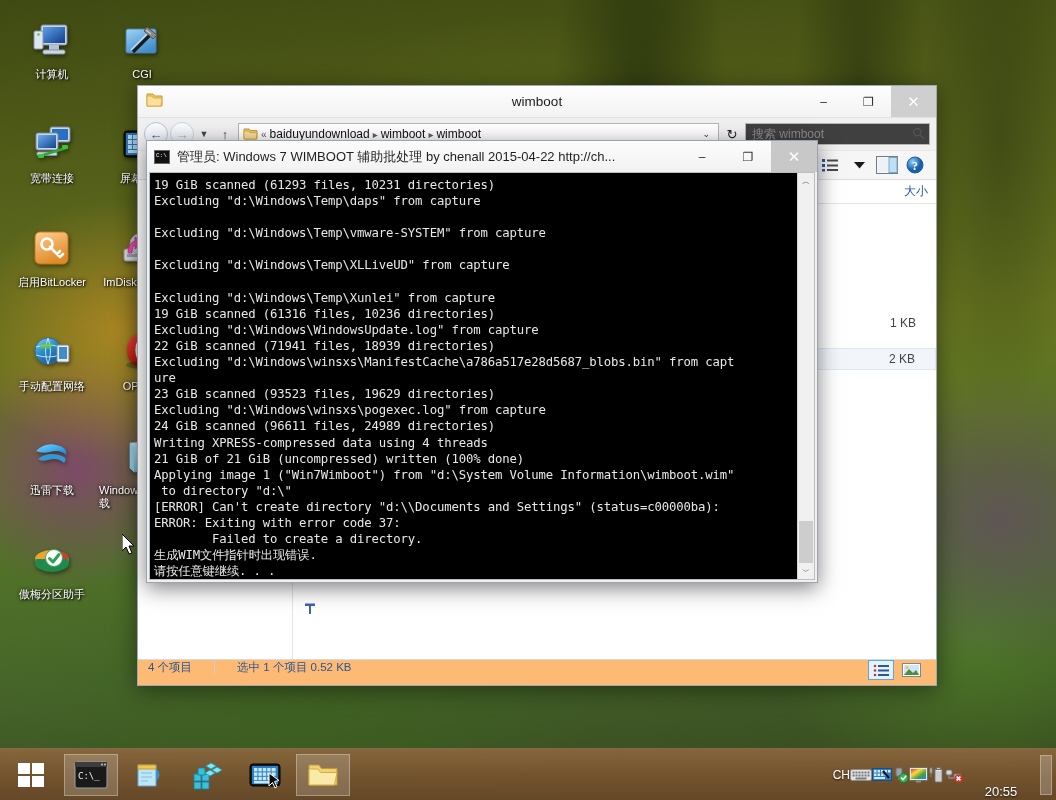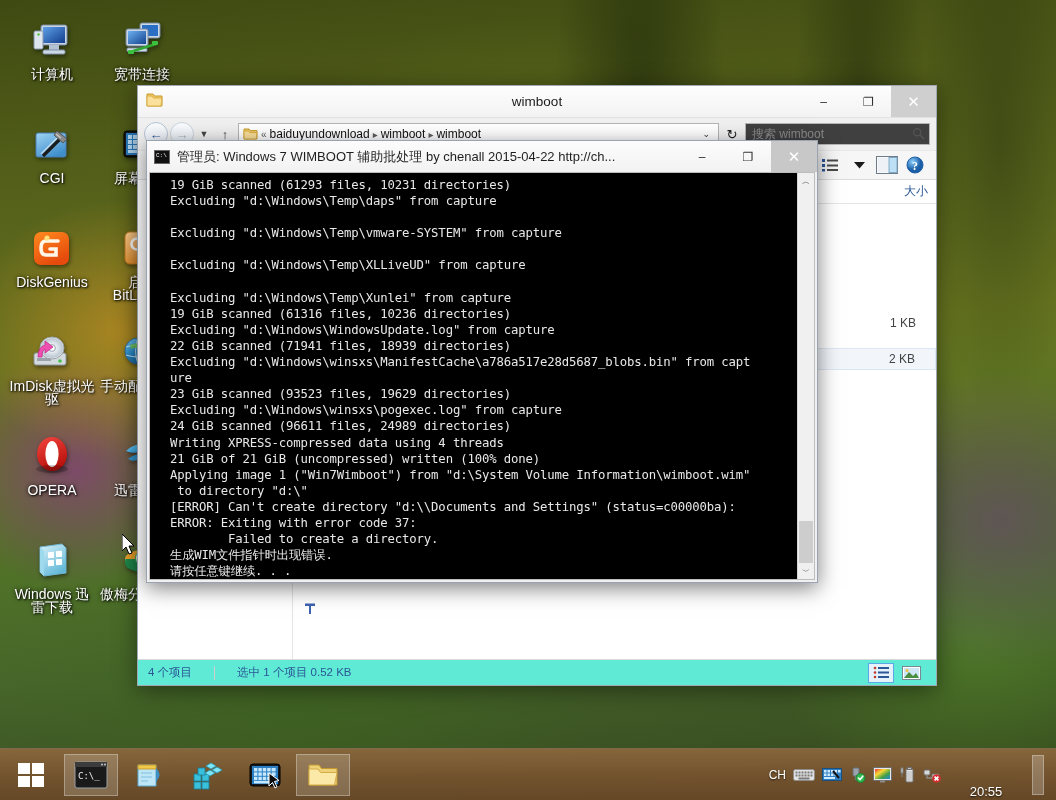--- a/index.html
+++ b/index.html
@@ -58,23 +58,22 @@
     cursor: default;
   }
   .dicon .glyph {
     width: 46px; height: 46px;
     display: flex; align-items: center; justify-content: center;
     margin-bottom: 4px;
     filter: drop-shadow(1px 2px 2px rgba(0,0,0,0.45));
   }
   .dicon .lbl {
     color: #fff;
-    font-size: 14px;
+    font-size: 11px;
     line-height: 13px;
-    text-align: center;
     text-shadow: 1px 1px 2px rgba(0,0,0,0.95), 0 0 4px rgba(0,0,0,0.8);
     max-width: 86px;
     word-break: break-word;
   }
 
   
   #explorer {
     position: absolute;
     left: 137px; top: 85px;
     width: 800px; height: 601px;
@@ -176,23 +175,23 @@
   .colh { padding: 0 8px; height: 100%; display: flex; align-items: center; border-right: 1px solid #ededed; }
   .colh.size { margin-left: auto; justify-content: flex-end; width: 110px; border-right: none; }
   #filerows { flex: 1 1 auto; position: relative; font-size: 12px; }
   .frow { height: 22px; display: flex; align-items: center; padding: 0 8px; color: #111; }
   .frow.sel { background: #f2f6fb; border: 1px solid #dde7f3; }
   .frow .fsize { margin-left: auto; color: #444; padding-right: 12px; }
   .frow .fico { width: 18px; display: flex; align-items: center; justify-content: center; margin-right: 5px; }
 
   #exp-status {
     height: 26px; flex: none;
-    background: #5eead4;
+    background: #fdba74;
     border-top: 1px solid #dadada;
-    display: flex; align-items: center;
+    display: flex; align-items: flex-start;
     padding: 0 10px;
     font-size: 11.5px; color: #2b5797;
     gap: 22px;
   }
   .status-sep { width: 1px; height: 14px; background: #cfcfcf; }
   #status-viewbtns { margin-left: auto; display: flex; gap: 4px; padding-right: 2px; }
   .vbtn { width: 26px; height: 20px; display: flex; align-items: center; justify-content: center; }
   .vbtn.active { border: 1px solid #5ba8e8; background: #e5f2fc; }
 
   
@@ -231,21 +230,20 @@
   #con-btns .wbtn { width: 46px; }
   #con-btns .wbtn.close { background: #c8c8c8; }
 
   #con-screen-wrap {
     flex: 1 1 auto;
     display: flex;
     background: #000;
     border: 1px solid #bdbdbd;
     margin: 0 2px 2px 2px;
     min-height: 0;
-    padding-left: 16px;
   }
   #con-screen {
     flex: 1 1 auto;
     background: #000;
     color: #e8e8e8;
     font-family: "DejaVu Sans Mono", "Liberation Mono", monospace;
     font-size: 12.3px;
     line-height: 16.1px;
     padding: 4px 0 0 4px;
     overflow: hidden;
@@ -288,21 +286,21 @@
     display: flex; align-items: center; justify-content: center;
     margin: 0 2px;
   }
   .tbitem.active {
     background: rgba(255,255,255,0.18);
     border: 1px solid rgba(255,255,255,0.30);
   }
   #tray {
     margin-left: auto; height: 100%;
     display: flex; align-items: center;
-    padding-right: 12px; gap: 7px;
+    padding-right: 4px; 
   }
   #tray .trayico { display: flex; align-items: center; justify-content: center; }
   #lang-ind { color: #fff; font-size: 12px; text-shadow: 0 1px 2px rgba(0,0,0,0.7); }
   #clock {
     color: #fff; font-size: 13px; line-height: 15px;
     text-align: center;
     text-shadow: 0 1px 2px rgba(0,0,0,0.8);
     padding: 0 6px;
     min-width: 74px;
     margin-top: 48px;
@@ -336,20 +334,39 @@
                 <stop offset="1" stop-color="#123c8c"></stop>
               </linearGradient>
             </defs>
           <rect x="19" y="26" width="10" height="5" fill="#b5c2d2"></rect>
           <rect x="13" y="31" width="22" height="4" rx="1.5" fill="#cdd8e6" stroke="#8193a6"></rect>
           <rect x="4" y="12" width="9" height="18" rx="1.5" fill="#dde5ee" stroke="#8797a9"></rect>
           <circle cx="8.5" cy="15.5" r="1.2" fill="#52c63a"></circle>
         </svg>
       </span>
       <span class="lbl">计算机</span>
+    </div>
+
+    <div class="dicon">
+      <span class="glyph">
+        <svg width="44" height="44" viewBox="0 0 44 44">
+          <rect x="6" y="10" width="30" height="24" rx="2" fill="url(#g3)" stroke="#4a7fb5"></rect>
+          <defs>
+              <linearGradient id="g3" x1="0" y1="0" x2="0.6" y2="1">
+            <stop offset="0" stop-color="#9fd4f5"></stop>
+                <stop offset="1" stop-color="#3f8ecb"></stop>
+              </linearGradient>
+            </defs>
+          <path d="M11 31 L30 12" stroke="#ffffff" stroke-width="1.4" opacity="0.6"></path>
+          <path d="M13 33 L31 15" stroke="#1b1b1b" stroke-width="3.2"></path>
+          <path d="M27 8 L37 16 L33 20 L24 12 Z" fill="#8a8a8a" stroke="#555"></path>
+          <path d="M26 11 L31 15" stroke="#c8c8c8" stroke-width="1.5"></path>
+        </svg>
+      </span>
+      <span class="lbl">CGI</span>
     </div>
 
     <div class="dicon">
       <span class="glyph">
         <svg width="44" height="44" viewBox="0 0 44 44">
           <rect x="20" y="4" width="20" height="15" rx="2" fill="#cdd8e6" stroke="#7b8ca0"></rect>
           <rect x="22" y="6" width="16" height="11" fill="#2a6fc4"></rect>
           <rect x="6" y="10" width="22" height="17" rx="2" fill="#c9d5e4" stroke="#7b8ca0"></rect>
           <rect x="8" y="12" width="18" height="13" fill="url(#g2)"></rect>
           <defs>
@@ -358,39 +375,20 @@
                 <stop offset="1" stop-color="#14428f"></stop>
               </linearGradient>
             </defs>
           <rect x="7" y="29" width="20" height="3.5" rx="1.2" fill="#ccd7e5" stroke="#8193a6"></rect>
           <path d="M10 33 L36 25" stroke="#2fa832" stroke-width="2.5" fill="none"></path>
           <rect x="8" y="31" width="6" height="4" rx="1" fill="#3cc040"></rect>
           <rect x="32" y="22" width="6" height="4" rx="1" fill="#3cc040"></rect>
         </svg>
       </span>
       <span class="lbl">宽带连接</span>
-    </div>
-
-    <div class="dicon">
-      <span class="glyph">
-        <svg width="44" height="44" viewBox="0 0 44 44">
-          <rect x="6" y="10" width="30" height="24" rx="2" fill="url(#g3)" stroke="#4a7fb5"></rect>
-          <defs>
-              <linearGradient id="g3" x1="0" y1="0" x2="0.6" y2="1">
-            <stop offset="0" stop-color="#9fd4f5"></stop>
-                <stop offset="1" stop-color="#3f8ecb"></stop>
-              </linearGradient>
-            </defs>
-          <path d="M11 31 L30 12" stroke="#ffffff" stroke-width="1.4" opacity="0.6"></path>
-          <path d="M13 33 L31 15" stroke="#1b1b1b" stroke-width="3.2"></path>
-          <path d="M27 8 L37 16 L33 20 L24 12 Z" fill="#8a8a8a" stroke="#555"></path>
-          <path d="M26 11 L31 15" stroke="#c8c8c8" stroke-width="1.5"></path>
-        </svg>
-      </span>
-      <span class="lbl">CGI</span>
     </div>
 
     <div class="dicon">
       <span class="glyph">
         <svg width="44" height="44" viewBox="0 0 44 44">
           <rect x="4" y="8" width="34" height="26" rx="3" fill="#1a1a1a" stroke="#000"></rect>
           <rect x="6" y="10" width="30" height="22" fill="#2e7fc4"></rect>
           <g fill="#bfe4ff">
             <rect x="8" y="12" width="4" height="4"></rect>
               <rect x="13" y="12" width="4" height="4"></rect>
@@ -408,36 +406,20 @@
               <rect x="23" y="22" width="4" height="4"></rect>
             <rect x="28" y="22" width="5" height="4"></rect>
             <rect x="8" y="27" width="19" height="3"></rect>
           </g>
           <polygon points="25,18 25,33 29,29 32,35 34,33 31,28 36,27" fill="#111" stroke="#fff" stroke-width="1"></polygon>
         </svg>
       </span>
       <span class="lbl">屏幕键盘</span>
     </div>
 
-    <div class="dicon">
-      <span class="glyph">
-        <svg width="44" height="44" viewBox="0 0 44 44">
-          <rect x="4" y="5" width="35" height="33" rx="7" fill="url(#g4)"></rect>
-          <defs>
-              <linearGradient id="g4" x1="0" y1="0" x2="0.5" y2="1">
-            <stop offset="0" stop-color="#ff8a1f"></stop>
-                <stop offset="1" stop-color="#e64a0c"></stop>
-              </linearGradient>
-            </defs>
-          <path d="M28 14 L16 14 Q11 14 11 21 Q11 28 16 28 L26 28 L26 22 L20 22" fill="none" stroke="#fff7e8" stroke-width="3.6" stroke-linecap="round"></path>
-          <circle cx="17" cy="11" r="2.6" fill="#ffe07a"></circle>
-        </svg>
-      </span>
-      <span class="lbl">DiskGenius</span>
-    </div>
 
     <div class="dicon">
       <span class="glyph">
         <svg width="44" height="44" viewBox="0 0 44 44">
           <rect x="5" y="5" width="33" height="32" rx="5" fill="url(#g5)" stroke="#c07a1e"></rect>
           <defs>
               <linearGradient id="g5" x1="0" y1="0" x2="0.4" y2="1">
             <stop offset="0" stop-color="#ffd093"></stop>
                 <stop offset="1" stop-color="#e08b28"></stop>
               </linearGradient>

